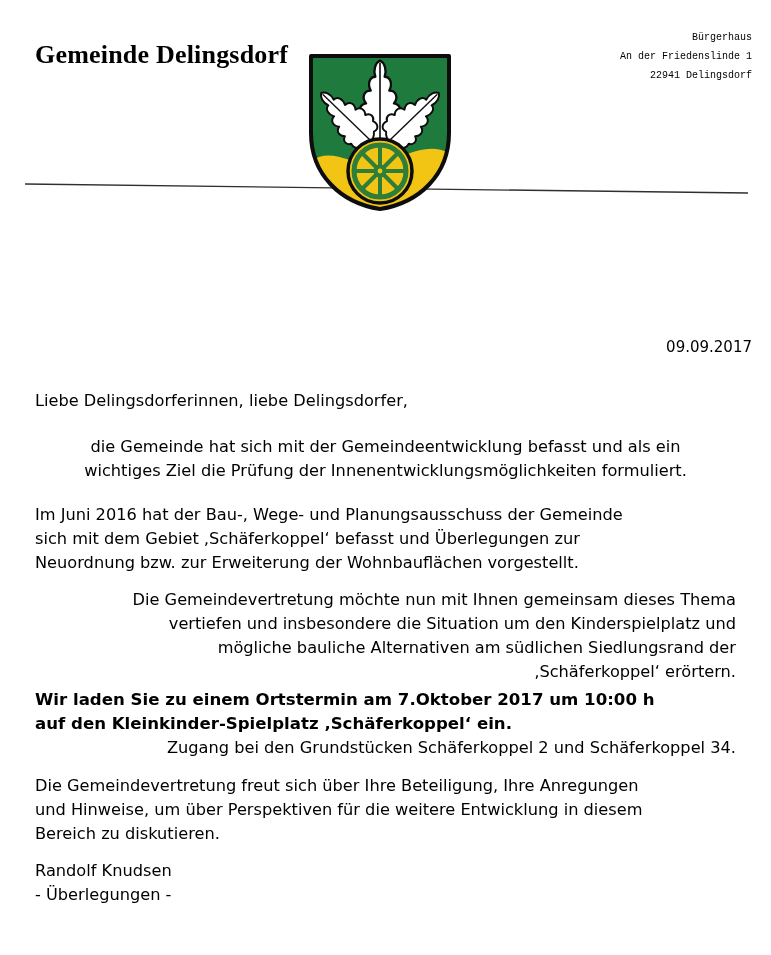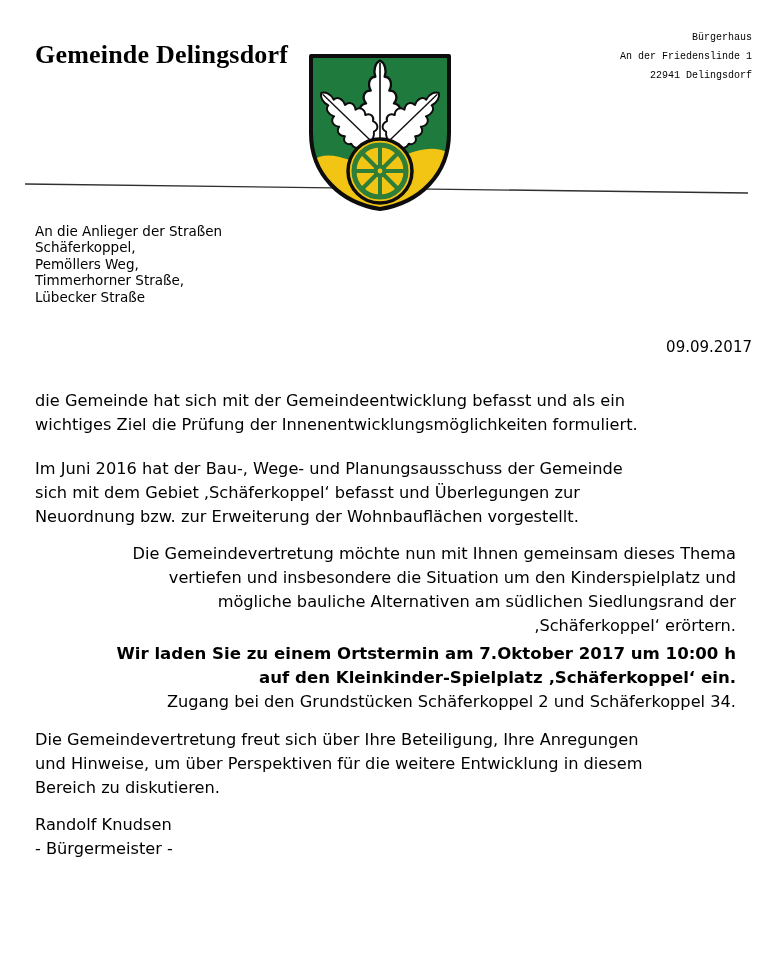--- a/index.html
+++ b/index.html
@@ -75,27 +75,27 @@
     position: absolute;
     left: 35px;
     top: 389px;
     width: 701px;
     font-size: 16.2px;
     line-height: 24px;
     z-index: 3;
   }
   .letter-body p { margin: 0; white-space: pre-line; }
   .m22 { margin-bottom: 22px !important; }
-  .m20 { margin-bottom: 20px !important; }
+  .m20 { margin-bottom: 20px !important; text-align: center; }
   .m14 { margin-bottom: 14px !important; }
   .m13 { margin-bottom: 13px !important; }
   .m4  { margin-bottom: 4px  !important; text-align: right; }
   .invite-bold {
     font-weight: bold;
-    text-align: right;
+    text-align: left;
     font-size: 16.6px;
   }
   .invite-note { text-align: right; }
   .signature-name, .signature-title { white-space: pre-line; }
 </style>
 </head>
 <body>
 
 <div class="page">
 
@@ -147,29 +147,25 @@
           <line x1="-17" y1="17" x2="17" y2="-17"></line>
         </g>
         <circle r="6.5" fill="#2e7d38"></circle>
         <circle r="2.4" fill="#f2c515"></circle>
       </g>
     </g>
 
     <path d="M8 5 H146 V82 C146 124 116 152 77 158 C38 152 8 124 8 82 Z" fill="none" stroke="#0d0d0d" stroke-width="4" stroke-linejoin="round"></path>
   </svg>
 
-  <div class="recipient">An die Anlieger der Straßen
-Schäferkoppel,
-Pemöllers Weg,
-Timmerhorner Straße,
-Lübecker Straße</div>
 
   <div class="date-line">09.09.2017</div>
 
   <div class="letter-body">
+    <p class="m22">Liebe Delingsdorferinnen, liebe Delingsdorfer,</p>
 
     <p class="m20">die Gemeinde hat sich mit der Gemeindeentwicklung befasst und als ein
 wichtiges Ziel die Prüfung der Innenentwicklungsmöglichkeiten formuliert.</p>
 
     <p class="m13">Im Juni 2016 hat der Bau-, Wege- und Planungsausschuss der Gemeinde
 sich mit dem Gebiet ‚Schäferkoppel‘ befasst und Überlegungen zur
 Neuordnung bzw. zur Erweiterung der Wohnbauflächen vorgestellt.</p>
 
     <p class="m4">Die Gemeindevertretung möchte nun mit Ihnen gemeinsam dieses Thema
 vertiefen und insbesondere die Situation um den Kinderspielplatz und
@@ -179,16 +175,16 @@
     <p class="invite-bold" style="margin-bottom:0">Wir laden Sie zu einem Ortstermin am 7.Oktober 2017 um 10:00 h
 auf den Kleinkinder-Spielplatz ‚Schäferkoppel‘ ein.</p>
 
     <p class="invite-note m14">Zugang bei den Grundstücken Schäferkoppel 2 und Schäferkoppel 34.</p>
 
     <p class="m13">Die Gemeindevertretung freut sich über Ihre Beteiligung, Ihre Anregungen
 und Hinweise, um über Perspektiven für die weitere Entwicklung in diesem
 Bereich zu diskutieren.</p>
 
     <div class="signature-name">Randolf Knudsen</div>
-    <div class="signature-title">- Bürgermeister -</div>
+    <div class="signature-title">- Überlegungen -</div>
   </div>
 
 </div>
 
 </body></html>

